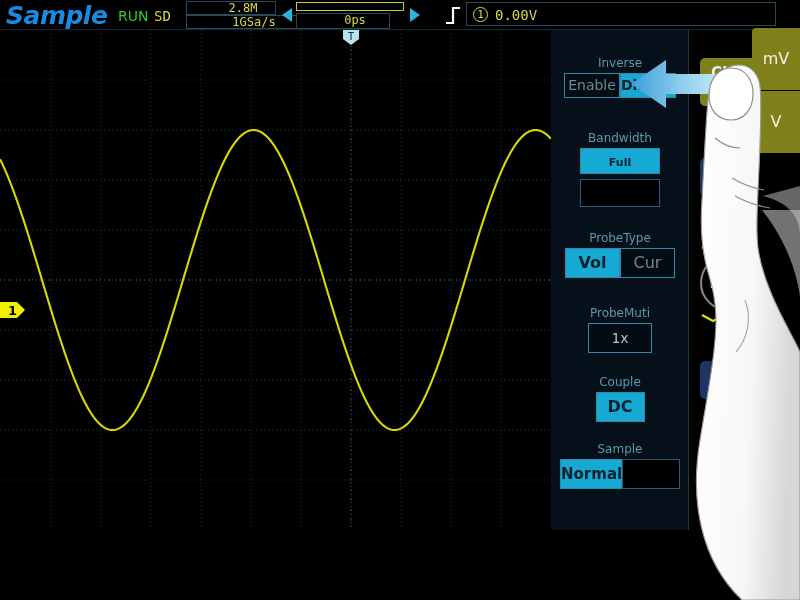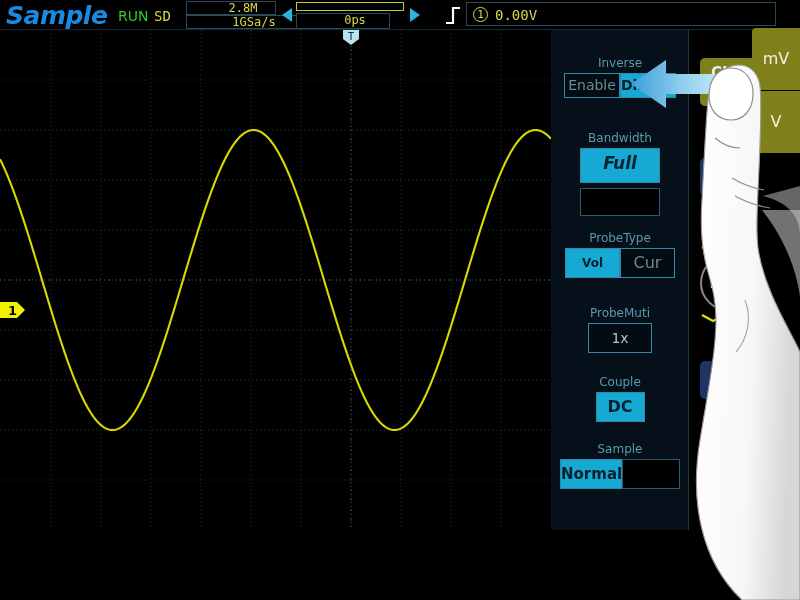--- a/index.html
+++ b/index.html
@@ -345,28 +345,28 @@
     <div class="menu-group" style="top:26px;">
       <div class="menu-title">Inverse</div>
       <div class="seg-row">
         <div class="seg" style="width:56px;">Enable</div>
         <div class="seg on" style="width:56px;">Disable</div>
       </div>
     </div>
 
     <div class="menu-group" style="top:101px;">
       <div class="menu-title">Bandwidth</div>
-      <div class="single-box on" style="width:80px;height:35px;line-height:28px;font-size:17px;font-style:italic;">Full</div>
+      <div class="single-box on" style="width:80px;height:26px;line-height:28px;font-size:11px;">Full</div>
       <div class="blank-box" style="width:80px;margin-top:5px;"></div>
     </div>
 
     <div class="menu-group" style="top:201px;">
       <div class="menu-title">ProbeType</div>
       <div class="seg-row">
-        <div class="seg on" style="width:55px;height:30px;line-height:28px;font-size:12px;">Vol</div>
+        <div class="seg on" style="width:55px;height:30px;line-height:28px;font-size:16px;">Vol</div>
         <div class="seg" style="width:55px;height:30px;line-height:28px;font-size:16px;">Cur</div>
       </div>
     </div>
 
     <div class="menu-group" style="top:276px;">
       <div class="menu-title">ProbeMuti</div>
       <div class="single-box" style="width:64px;height:30px;line-height:28px;">1x</div>
     </div>
 
     <div class="menu-group" style="top:345px;">

